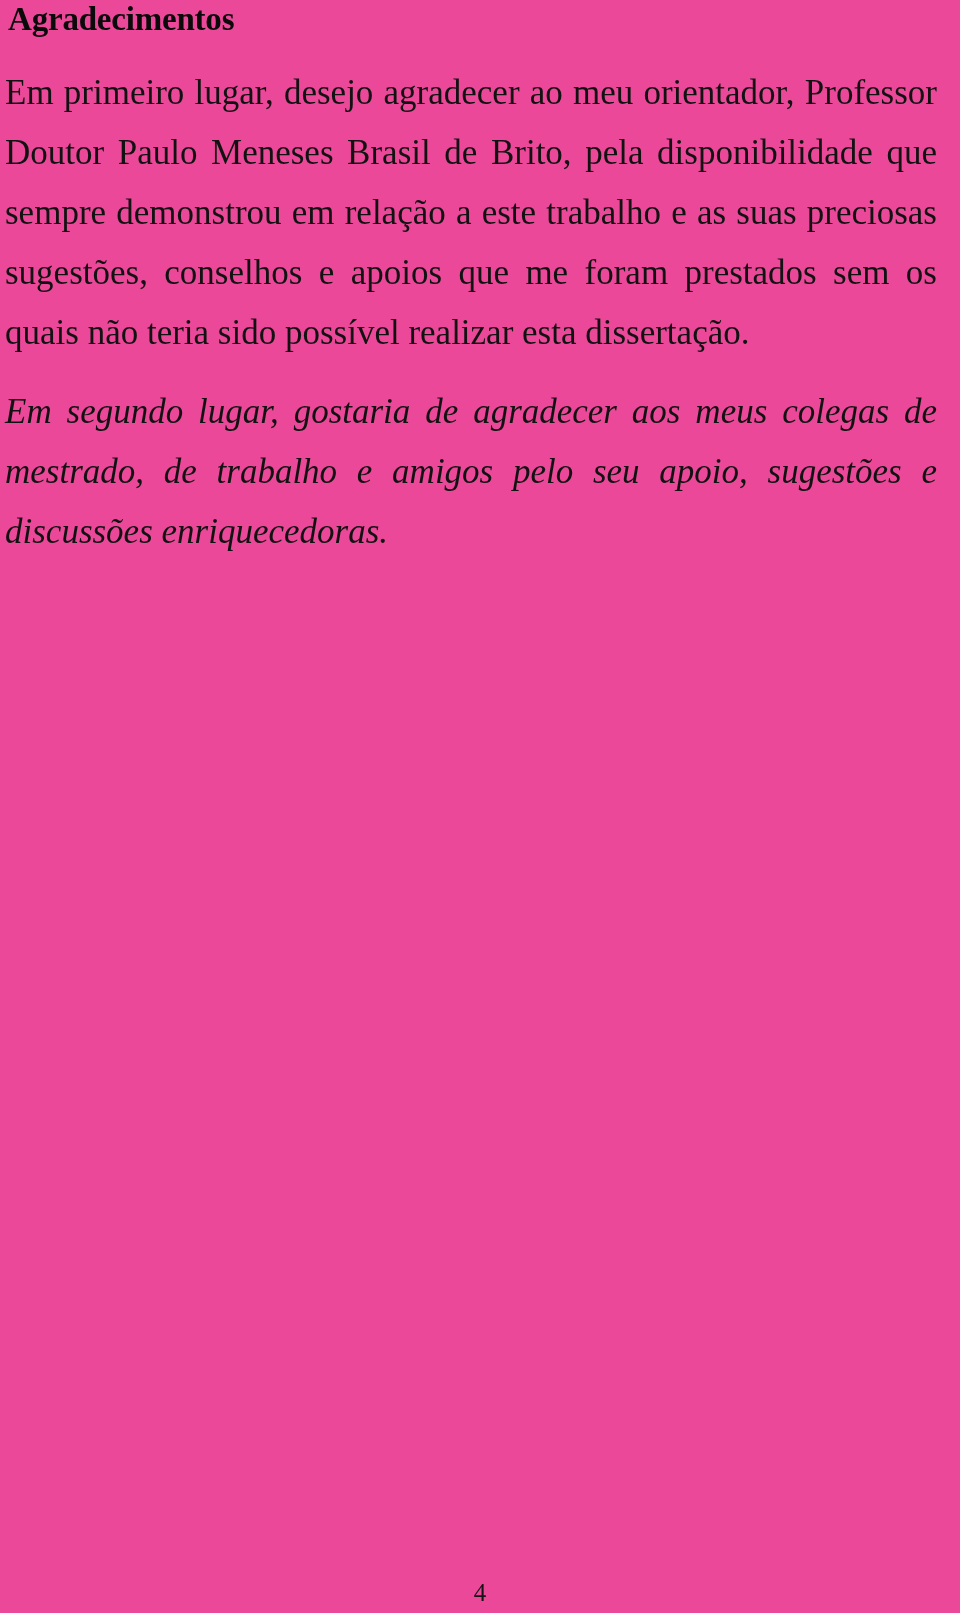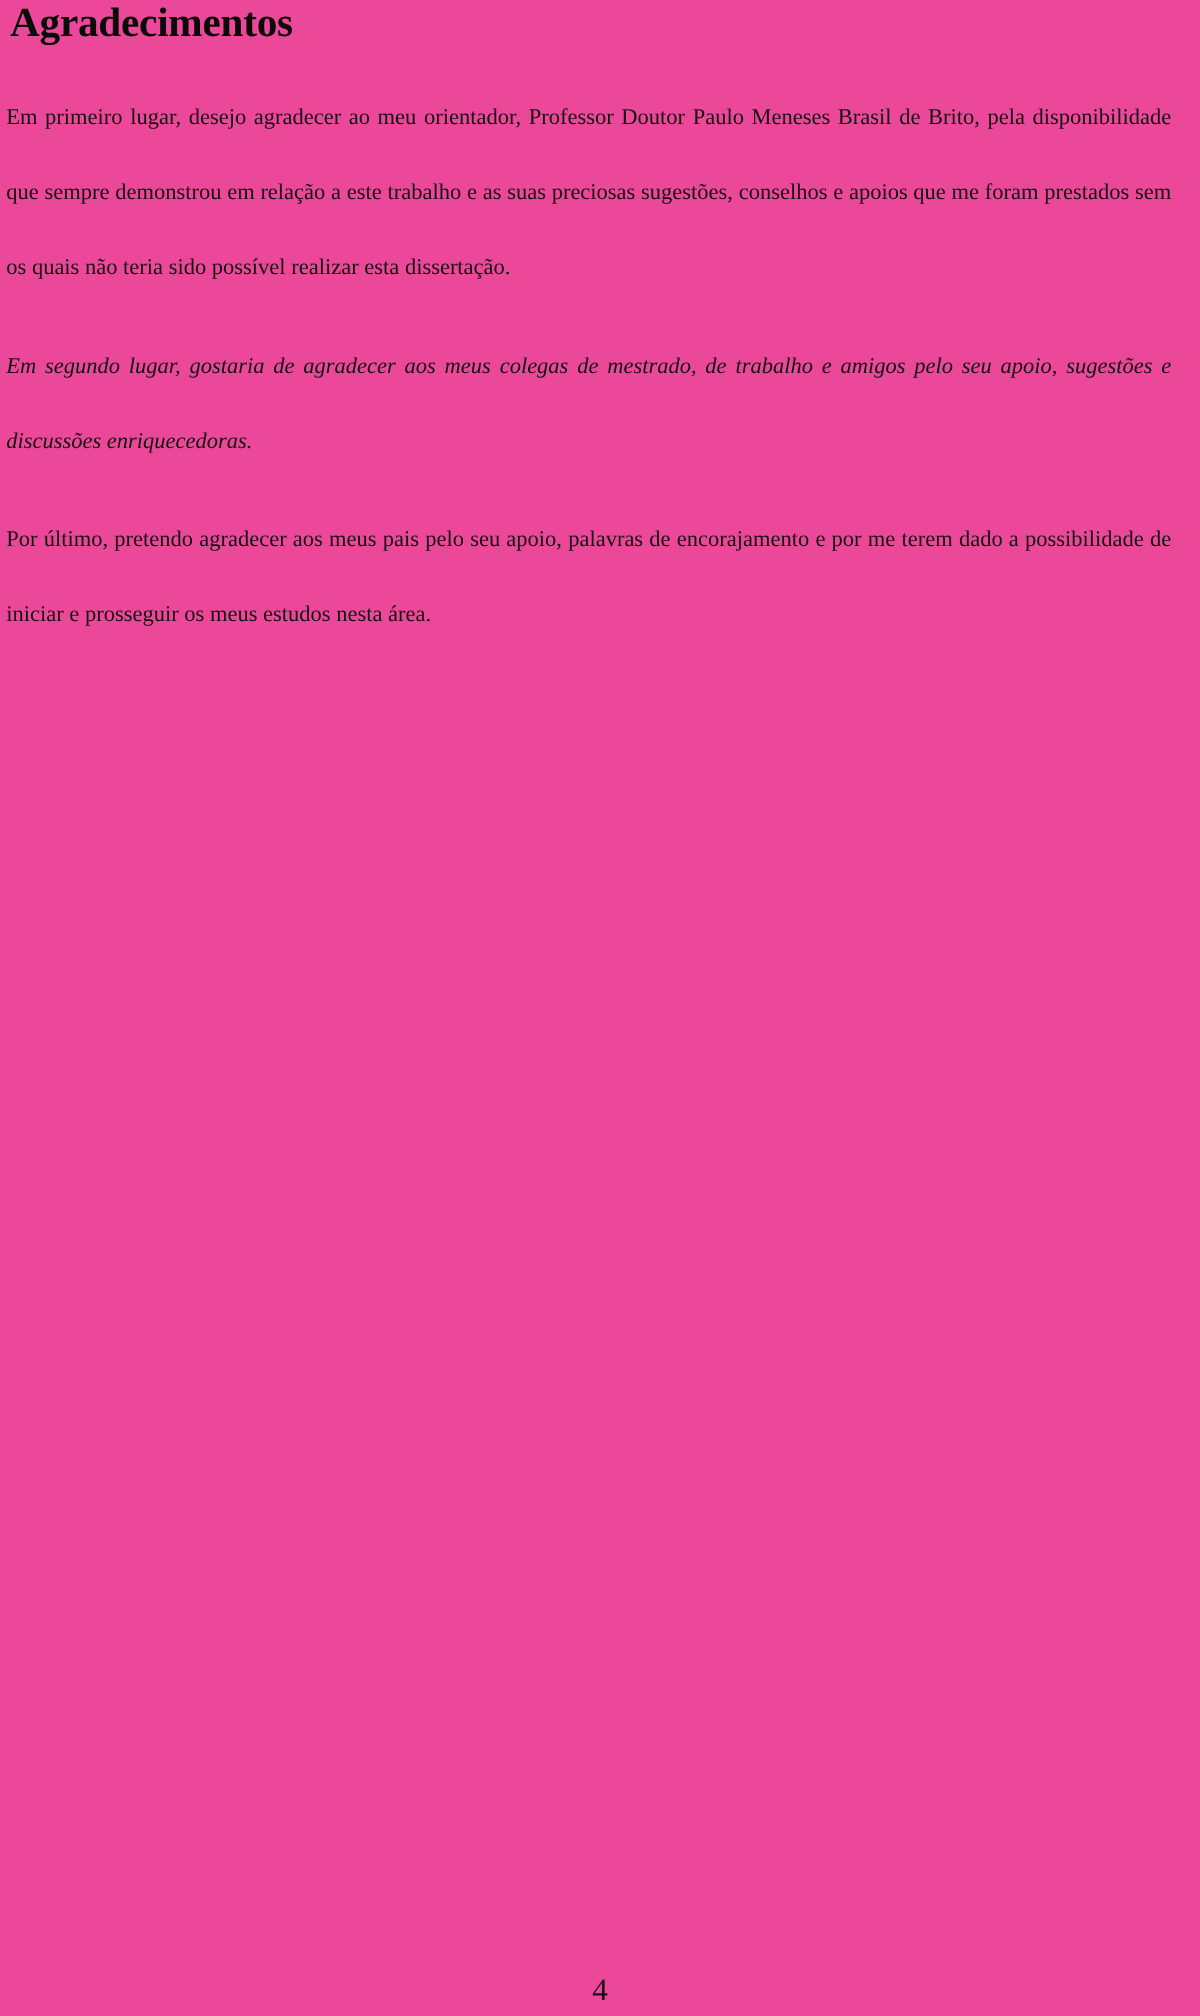--- a/index.html
+++ b/index.html
@@ -40,21 +40,21 @@
     font-size: 33px;
     line-height: 38px;
     letter-spacing: -0.2px;
     margin: 0;
     padding: 0 0 0 3px;
     color: #0a0a0a;
     white-space: nowrap;
   }
 
   .body-para {
-    font-size: 18px;
+    font-size: 35px;
     line-height: 60px;
     text-align: justify;
     text-justify: inter-word;
     margin: 0;
     padding: 0;
     color: #121212;
     word-spacing: 0px;
   }
 
   
@@ -79,19 +79,18 @@
 <div class="page">
 
   <div class="content">
 
     <h1 class="doc-heading">Agradecimentos</h1>
 
     <p class="body-para p1">Em primeiro lugar, desejo agradecer ao meu orientador, Professor Doutor Paulo Meneses Brasil de Brito, pela disponibilidade que sempre demonstrou em relação a este trabalho e as suas preciosas sugestões, conselhos e apoios que me foram prestados sem os quais não teria sido possível realizar esta dissertação.</p>
 
     <p class="body-para p2">Em segundo lugar, gostaria de agradecer aos meus colegas de mestrado, de trabalho e amigos pelo seu apoio, sugestões e discussões enriquecedoras.</p>
 
-    <p class="body-para p3">Por último, pretendo agradecer aos meus pais pelo seu apoio, palavras de encorajamento e por me terem dado a possibilidade de iniciar e prosseguir os meus estudos nesta área.</p>
 
   </div>
 
   <div class="page-number">4</div>
 
 </div>
 
 </body></html>

